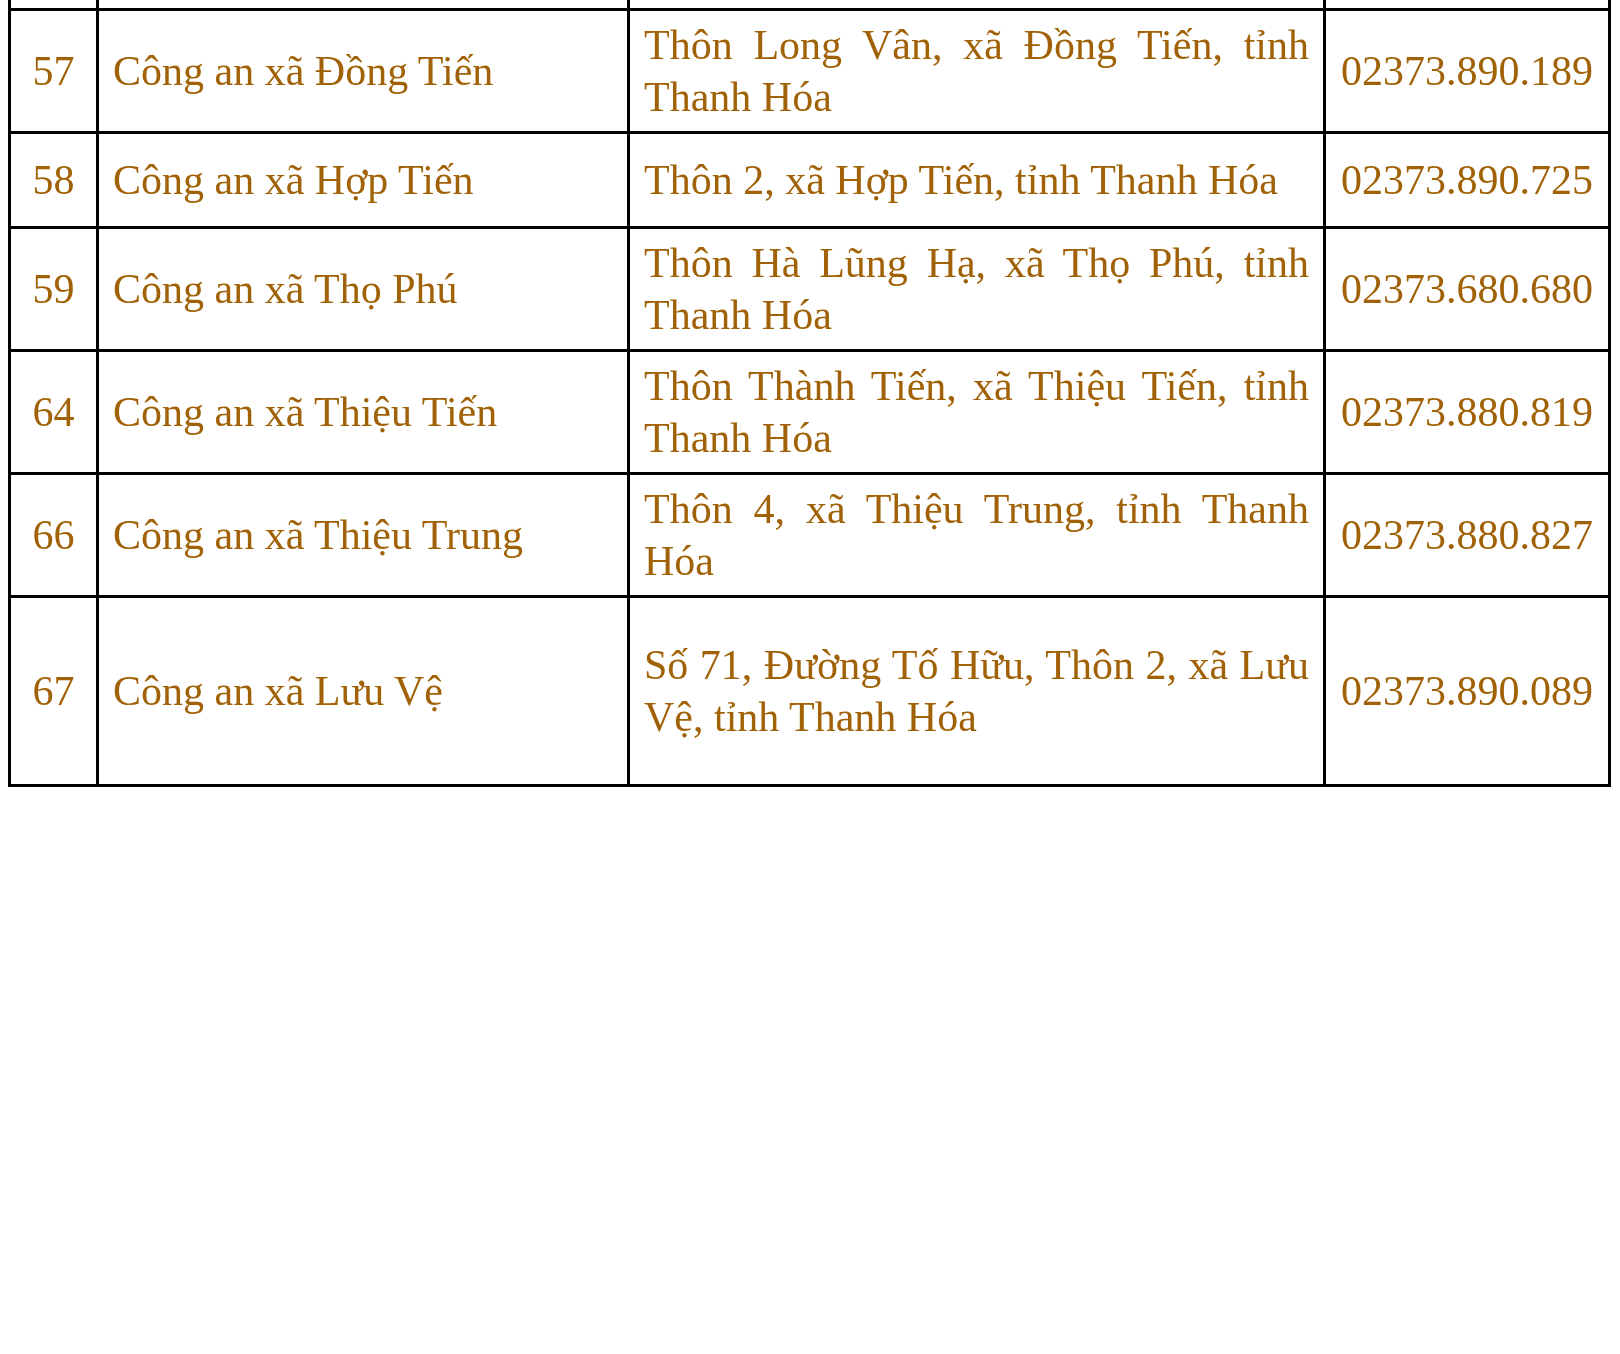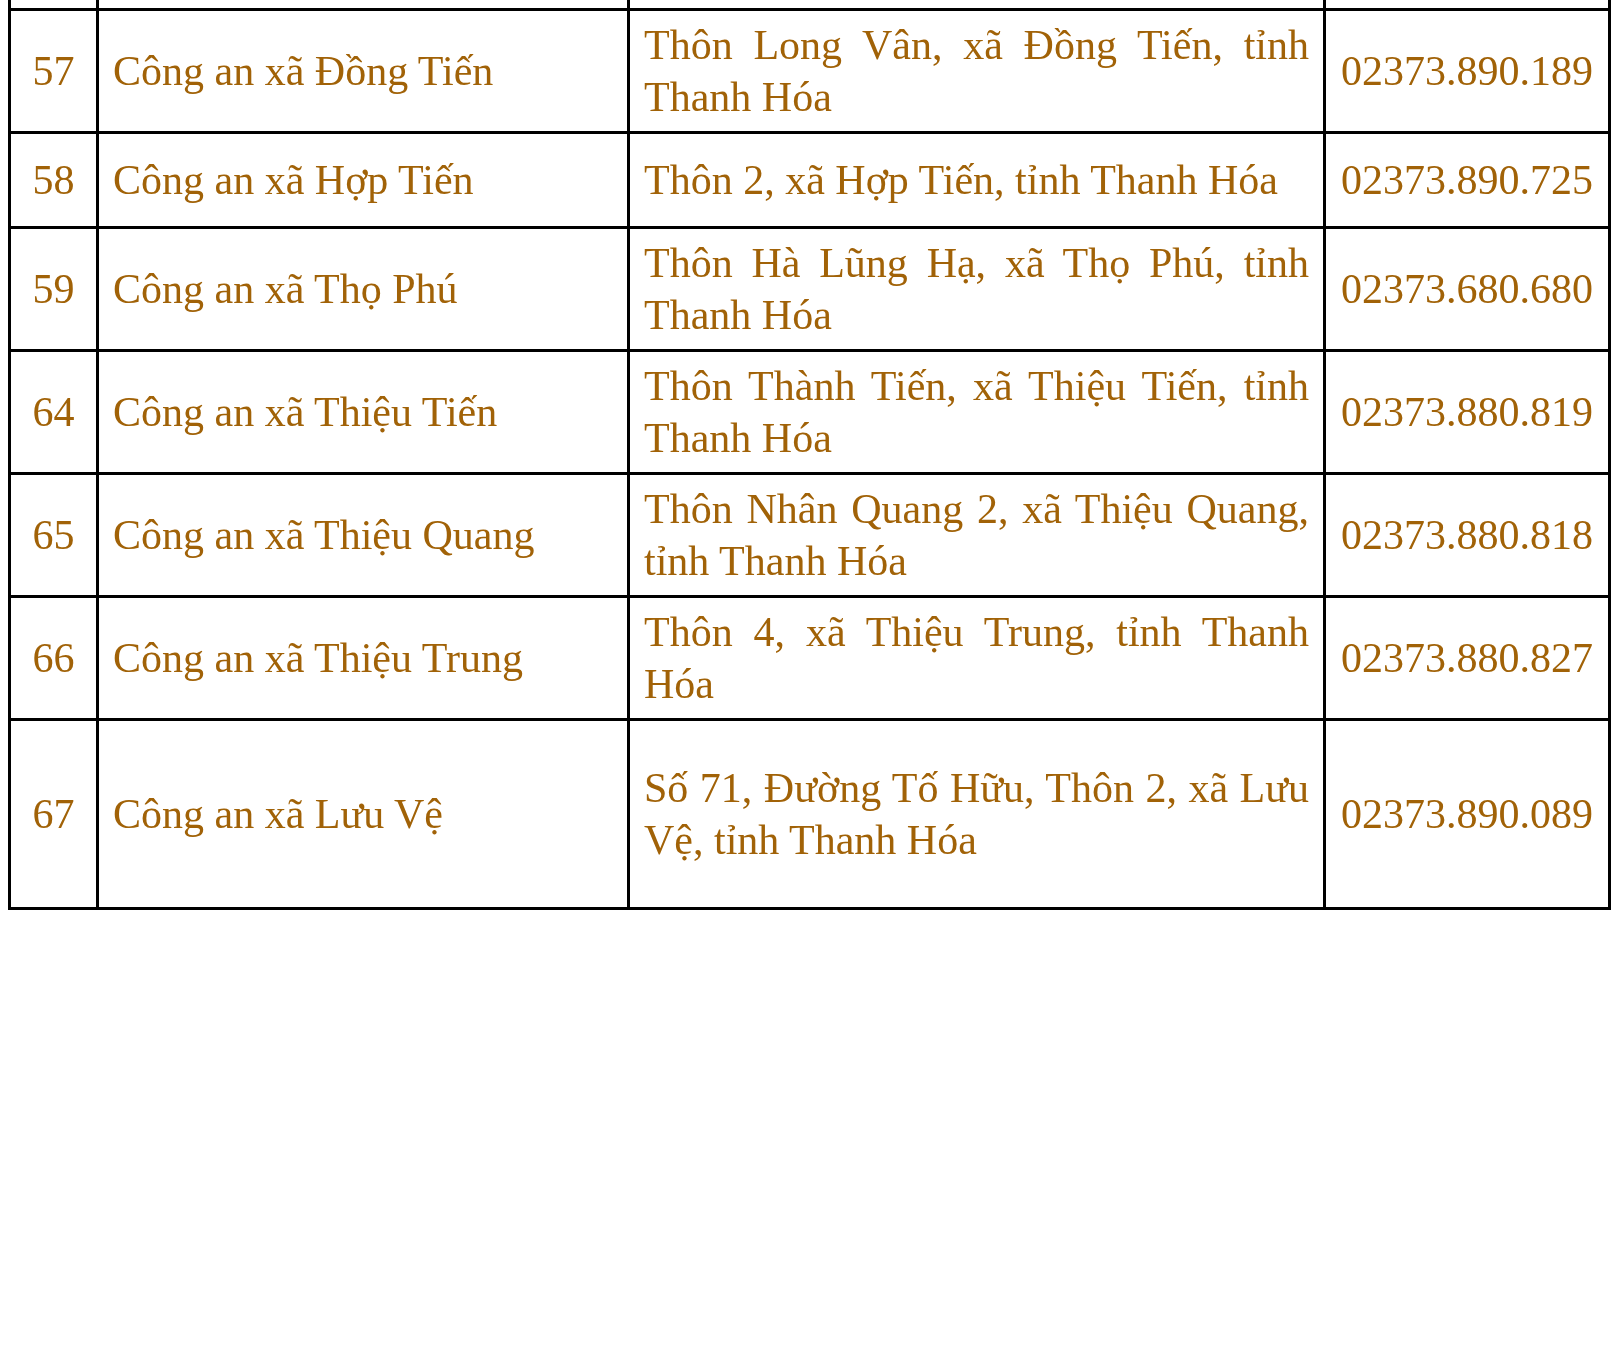--- a/index.html
+++ b/index.html
@@ -112,26 +112,20 @@
 
 
 
   <tr>
     <td class="col-stt">64</td>
     <td class="col-name">Công an xã Thiệu Tiến</td>
     <td class="col-address">Thôn Thành Tiến, xã Thiệu Tiến, tỉnh Thanh Hóa</td>
     <td class="col-phone">02373.880.819</td>
   </tr>
 
-  <tr>
-    <td class="col-stt">65</td>
-    <td class="col-name">Công an xã Thiệu Quang</td>
-    <td class="col-address">Thôn Nhân Quang 2, xã Thiệu Quang, tỉnh Thanh Hóa</td>
-    <td class="col-phone">02373.880.818</td>
-  </tr>
 
   <tr>
     <td class="col-stt">66</td>
     <td class="col-name">Công an xã Thiệu Trung</td>
     <td class="col-address">Thôn 4, xã Thiệu Trung, tỉnh Thanh Hóa</td>
     <td class="col-phone">02373.880.827</td>
   </tr>
 
   <tr>
     <td class="col-stt">67</td>

